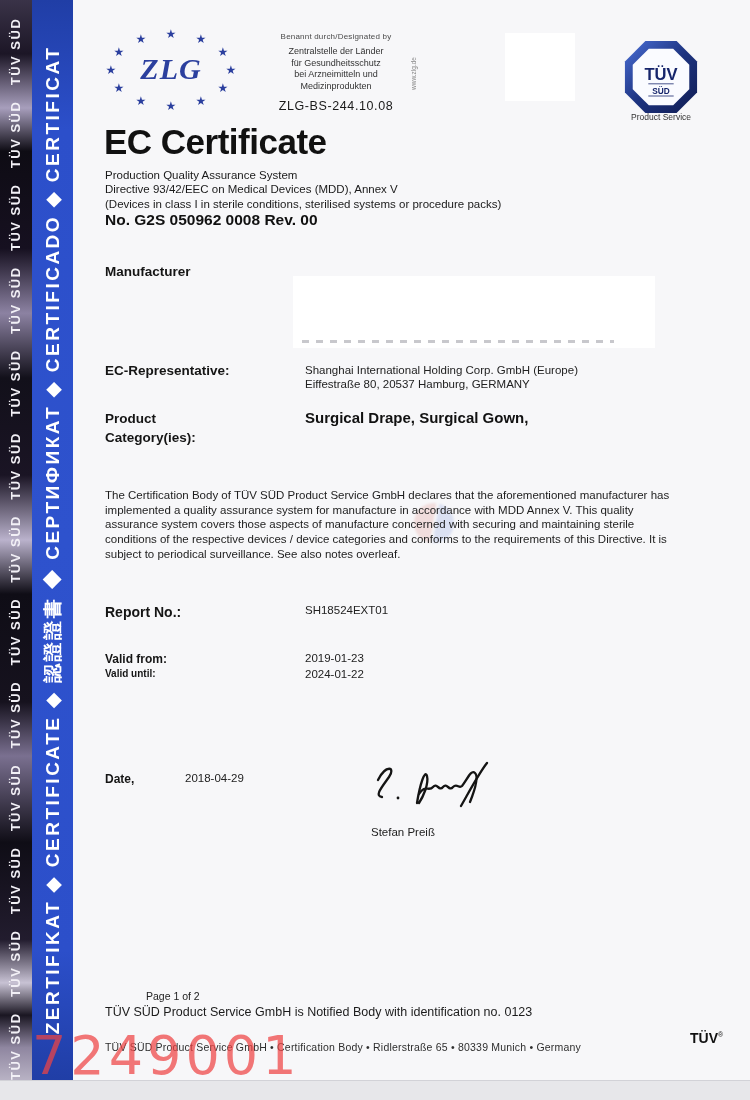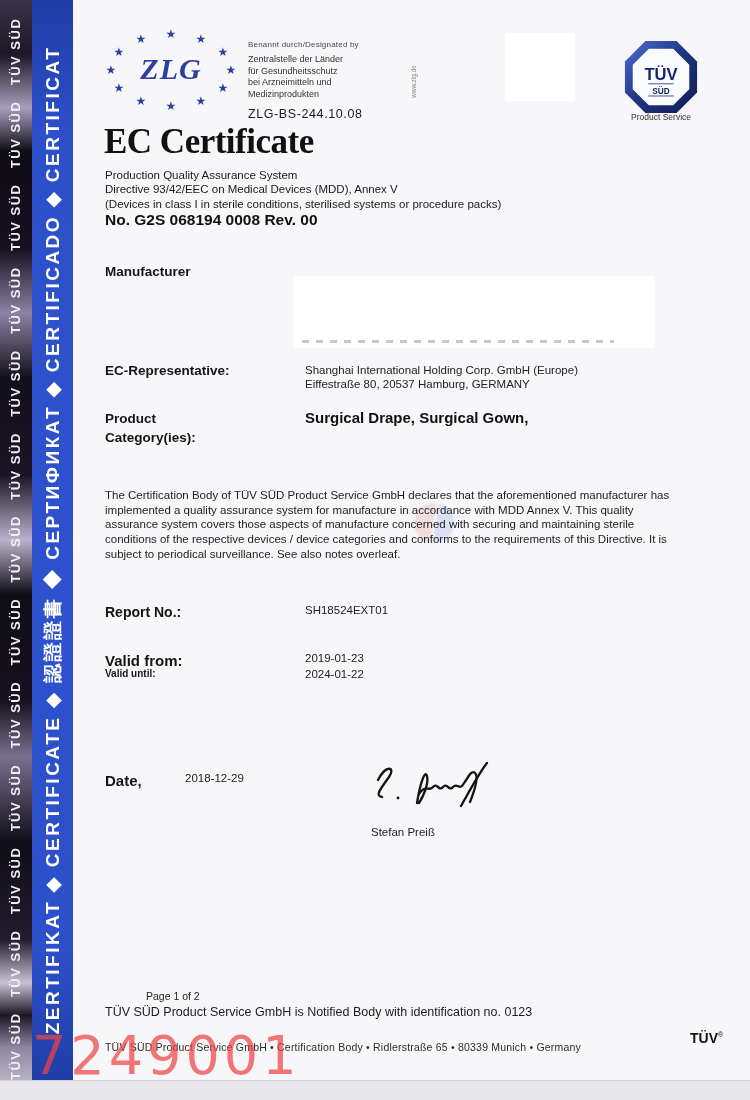--- a/index.html
+++ b/index.html
@@ -31,21 +31,21 @@
   .zlg-logo { position:absolute; left:103px; top:28px; width:136px; height:84px; z-index:2; }
   .star { position:absolute; color:#2b3f9e; font-size:12px; transform:translate(-50%,-50%); line-height:1; }
   .s1{left:68px;top:6px}.s2{left:98px;top:11px}.s3{left:120px;top:24px}.s4{left:128px;top:42px}
   .s5{left:120px;top:60px}.s6{left:98px;top:73px}.s7{left:68px;top:78px}.s8{left:38px;top:73px}
   .s9{left:16px;top:60px}.s10{left:8px;top:42px}.s11{left:16px;top:24px}.s12{left:38px;top:11px}
   .zlg-text {
     position:absolute; left:50%; top:50%; transform:translate(-50%,-54%);
     font-family:"Liberation Serif", serif; font-weight:bold; font-style:italic;
     font-size:30px; color:#2b3f9e; letter-spacing:1px;
   }
-  .zlg-block { position:absolute; left:248px; top:40px; width:176px; z-index:2; }
+  .zlg-block { position:absolute; left:248px; top:32px; width:176px; text-align:center; z-index:2; }
   .designated { font-size:8px; color:#4a4a4a; margin-bottom:5px; letter-spacing:0.2px; }
   .orgline { font-size:9px; color:#333; line-height:11.5px; }
   .zlgref { font-size:12.5px; color:#1a1a1a; margin-top:7px; letter-spacing:0.6px; }
   .zlg-vert {
     position:absolute; right:-6px; top:38px; font-size:6.5px; color:#8a8a8a;
     transform:rotate(-90deg); transform-origin:center; white-space:nowrap;
   }
   
   .tuv-octagon { position:absolute; left:622px; top:38px; width:78px; height:78px; z-index:2; }
   .tuv-caption { position:absolute; left:618px; top:112px; width:86px; text-align:center; font-size:8.5px; color:#333; }
@@ -53,37 +53,37 @@
   .redact { position:absolute; background:#ffffff; z-index:3; }
   .redact-a { left:505px; top:33px; width:70px; height:68px; }
   .redact-b { left:293px; top:276px; width:362px; height:72px; }
   .residual-smudge {
     position:absolute; left:302px; top:340px; width:312px; height:3px; z-index:4;
     background:repeating-linear-gradient(90deg, rgba(110,110,122,.38) 0 7px, transparent 7px 14px);
     filter:blur(.7px);
   }
   
   .abs { position:absolute; z-index:2; }
-  .title { left:104px; top:122px; font-size:35px; font-weight:bold; letter-spacing:-0.5px; color:#111;font-family:Liberation Serif, serif; }
+  .title { left:104px; top:122px; font-size:35px; font-weight:bold; letter-spacing:-0.5px; color:#111; }
   .subtitle { left:105px; top:168px; font-size:11.5px; line-height:14.3px; color:#1a1a1a; }
   .certno { left:105px; top:211px; font-size:15.5px; font-weight:bold; color:#111; }
   .lbl { font-weight:bold; color:#151515; }
   .manufacturer { left:105px; top:264px; font-size:13.5px; }
   .ecrep-lbl { left:105px; top:363px; font-size:13.5px; }
   .ecrep-val { left:305px; top:363px; font-size:11.5px; line-height:14px; color:#222; }
   .prod-lbl { left:105px; top:410px; font-size:13.5px; line-height:18.5px; }
   .prod-val { left:305px; top:408px; font-size:15px; font-weight:bold; line-height:19.5px; color:#111; }
   .declaration { left:105px; top:488px; width:570px; font-size:11.5px; line-height:14.7px; color:#1d1d1d; }
   .report-lbl { left:105px; top:604px; font-size:14px;text-align:center; }
   .report-val { left:305px; top:604px; font-size:11.5px; color:#222; }
-  .vfrom-lbl { left:105px; top:652px; font-size:15px; }
+  .vfrom-lbl { left:105px; top:652px; font-size:12px; }
   .vfrom-val { left:305px; top:652px; font-size:11.5px; color:#222; }
   .vuntil-lbl { left:105px; top:668px; font-size:10px; }
   .vuntil-val { left:305px; top:668px; font-size:11.5px; color:#222; }
-  .date-lbl { left:105px; top:772px; font-size:15px; }
+  .date-lbl { left:105px; top:772px; font-size:12px; }
   .date-val { left:185px; top:772px; font-size:11.5px; color:#222; }
   .sig-svg { left:362px; top:756px; width:160px; height:70px; }
   .signer { left:371px; top:826px; font-size:11.5px; color:#222; }
   .pageno { left:105px; top:990px; font-size:10.5px; color:#222;padding-left:41px; }
   .notified { left:105px; top:1005px; font-size:12.5px; color:#1b1b1b; }
   .addrline { left:105px; top:1041px; font-size:10.5px; color:#2e2e2e; letter-spacing:0.2px; }
   .tuv-mark { left:690px; top:1030px; font-size:14px; font-weight:bold; color:#111; }
   .tuv-mark sup { font-size:7px; font-weight:normal; }
   
   .wm-circle {
@@ -159,21 +159,21 @@
     </svg>
   </div>
   <div class="tuv-caption">Product Service</div>
 
   <div class="abs title">EC Certificate</div>
   <div class="abs subtitle">
     <div>Production Quality Assurance System</div>
     <div>Directive 93/42/EEC on Medical Devices (MDD), Annex V</div>
     <div>(Devices in class I in sterile conditions, sterilised systems or procedure packs)</div>
   </div>
-  <div class="abs certno">No. G2S 068194 0008 Rev. 00</div>
+  <div class="abs certno">No. G2S 050962 0008 Rev. 00</div>
 
   <div class="abs lbl manufacturer">Manufacturer</div>
 
   <div class="abs lbl ecrep-lbl">EC-Representative:</div>
   <div class="abs ecrep-val">
     <div>Shanghai International Holding Corp. GmbH (Europe)</div>
     <div>Eiffestraße 80, 20537 Hamburg, GERMANY</div>
   </div>
 
   <div class="abs lbl prod-lbl">
@@ -188,21 +188,21 @@
 
   <div class="abs lbl report-lbl">Report No.:</div>
   <div class="abs report-val">SH18524EXT01</div>
 
   <div class="abs lbl vfrom-lbl">Valid from:</div>
   <div class="abs vfrom-val">2019-01-23</div>
   <div class="abs lbl vuntil-lbl">Valid until:</div>
   <div class="abs vuntil-val">2024-01-22</div>
 
   <div class="abs lbl date-lbl">Date,</div>
-  <div class="abs date-val">2018-12-29</div>
+  <div class="abs date-val">2018-04-29</div>
 
   <svg class="abs sig-svg" viewBox="0 0 160 70">
     <g fill="none" stroke="#141414" stroke-width="2.3" stroke-linecap="round">
       <path d="M16,24 C24,8 34,11 27,21 C20,31 12,40 20,41"></path>
       <circle cx="36" cy="42" r="1.4" fill="#141414" stroke="none"></circle>
       <path d="M55,47 C58,28 63,13 65,20 C67,28 61,41 57,47"></path>
       <path d="M57,38 C63,28 67,36 71,31 C75,26 77,36 81,31 C85,26 87,36 91,31 C95,27 97,33 100,30 C105,24 109,13 113,17 C117,21 112,36 108,46"></path>
       <path d="M99,50 C107,36 117,17 125,7"></path>
     </g>
   </svg>

